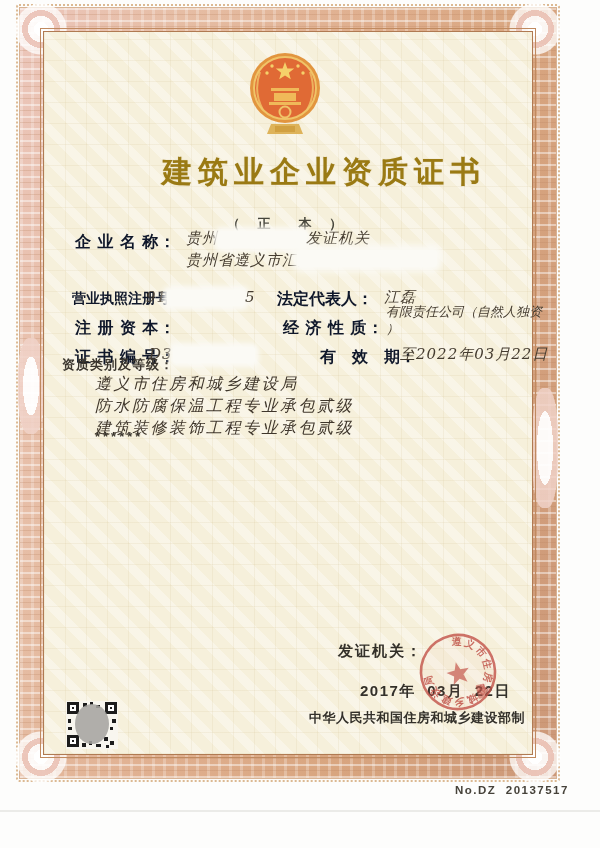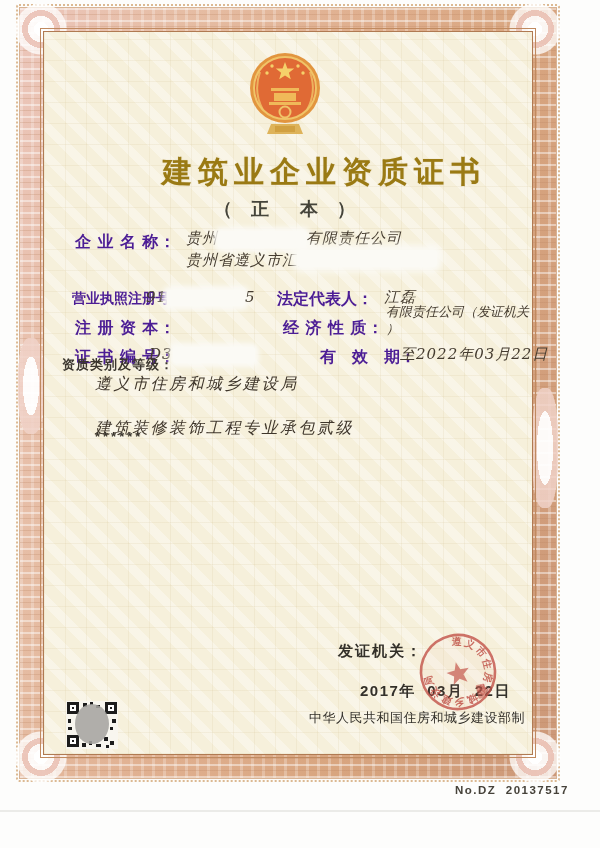--- a/index.html
+++ b/index.html
@@ -28,35 +28,35 @@
   .corner.bl{left:-6px;bottom:-6px;} .corner.br{right:-6px;bottom:-6px;}
   .side-orn{position:absolute;width:26px;height:96px;border-radius:40%;
     background:radial-gradient(ellipse at 50% 50%, rgba(255,255,255,0.95) 0 8px, rgba(240,210,200,0.85) 8px 14px, rgba(255,255,255,0.7) 14px 20px, transparent 22px);
     filter:blur(0.7px);}
   .side-orn.left{left:-2px;top:330px;} .side-orn.right{right:-2px;top:380px;height:120px;}
 
   
   .abs{position:absolute;white-space:pre;}
   .title{left:0;top:152px;width:576px;text-align:center;font-size:30px;font-weight:bold;
     letter-spacing:6px;color:#9a7a14;text-shadow:0 0 1px rgba(154,122,20,0.4);padding-left:36px;}
-  .subtitle{left:0;top:197px;width:576px;text-align:center;font-size:18px;font-weight:bold;
+  .subtitle{left:0;top:215px;width:576px;text-align:center;font-size:13px;font-weight:bold;
     letter-spacing:7px;color:#45443a;}
-  .lbl{font-weight:bold;color:#4c1d95;font-size:16px;letter-spacing:1px;}
+  .lbl{font-weight:bold;color:#0f172a;font-size:16px;letter-spacing:1px;}
   .lbl.small{font-size:14px;letter-spacing:0;}
   .val{font-family:"DejaVu Serif","Liberation Serif",serif;font-style:italic;color:#453c30;font-size:15px;letter-spacing:1px;}
   .val.small{font-size:13px;letter-spacing:0;}
   .redact{display:inline-block;background:#fbfaf5;box-shadow:0 0 5px 4px #fbfaf5;border-radius:3px;vertical-align:middle;}
   .redact-abs{position:absolute;background:#fbfaf5;box-shadow:0 0 6px 5px #fbfaf5;border-radius:4px;}
   .qual-head{left:62px;top:356px;font-size:13px;font-weight:bold;color:#3b362e;letter-spacing:1px;}
   .qual-item{font-family:"DejaVu Serif","Liberation Serif",serif;font-style:italic;color:#40372c;
     font-size:16px;letter-spacing:2.5px;line-height:22px;}
   .stars{left:95px;top:429px;font-size:13px;font-weight:bold;color:#3b362e;letter-spacing:3px;}
   .issuer{left:338px;top:642px;font-size:15px;font-weight:bold;color:#33302a;letter-spacing:2px;}
   .date-line{left:360px;top:682px;font-size:15px;font-weight:bold;color:#33302a;letter-spacing:1.5px;}
-  .maker{left:309px;top:709px;font-size:13px;font-weight:normal;color:#33302a;letter-spacing:0.5px;}
+  .maker{left:309px;top:709px;font-size:13px;font-weight:bold;color:#33302a;letter-spacing:0.5px;}
   .footer-query{left:18px;top:785px;font-size:10.5px;color:#57534a;letter-spacing:0.3px;}
   .footer-serial{left:455px;top:784px;font-size:11.5px;color:#46423a;letter-spacing:1.5px;font-weight:bold;}
   .scanline{position:absolute;left:0;top:810px;width:600px;height:2px;background:#ebebe8;}
 
   .emblem{position:absolute;left:247px;top:50px;}
   .seal{position:absolute;left:418px;top:632px;transform:rotate(-13deg);opacity:0.82;}
   .qr{position:absolute;left:66px;top:701px;}
 </style>
 </head>
 <body>
@@ -89,41 +89,42 @@
     <rect x="24" y="38" width="28" height="3" fill="#f0b959"></rect>
     <rect x="27" y="43" width="22" height="8" fill="#f0b959"></rect>
     <rect x="22" y="52" width="32" height="3" fill="#f0b959"></rect>
     <circle cx="38" cy="62" r="5.5" fill="none" stroke="#f0c468" stroke-width="2"></circle>
   </svg>
 
   <div class="abs title">建筑业企业资质证书</div>
   <div class="abs subtitle">（ 正  本 ）</div>
 
   <div class="abs lbl" style="left:75px;top:232px;">企 业 名 称：</div>
-  <div class="abs val" style="left:186px;top:229px;"><span>贵州</span><span class="redact" style="width:88px;height:17px;"></span><span>有限责任公司</span></div>
+  <div class="abs val" style="left:186px;top:229px;"><span>贵州</span><span class="redact" style="width:88px;height:17px;"></span><span>发证机关</span></div>
 
   <div class="abs val" style="left:186px;top:251px;">贵州省遵义市汇川</div>
   <div class="redact-abs" style="left:297px;top:250px;width:140px;height:17px;"></div>
 
   <div class="abs lbl small" style="left:72px;top:290px;">营业执照注册号：</div>
   <div class="abs val" style="left:146px;top:288px;"><span>91</span><span class="redact" style="width:78px;height:16px;"></span><span>5</span></div>
   <div class="abs lbl" style="left:277px;top:289px;letter-spacing:0;">法定代表人：</div>
   <div class="abs val" style="left:384px;top:288px;">江磊</div>
 
   <div class="abs lbl" style="left:75px;top:318px;text-align:center;">注 册 资 本：</div>
   <div class="abs lbl" style="left:283px;top:318px;">经 济 性 质：</div>
-  <div class="abs val small" style="left:386px;top:303px;line-height:17px;font-style:italic;"><span>有限责任公司（发证机关</span><br><span>）</span></div>
+  <div class="abs val small" style="left:386px;top:303px;line-height:17px;font-style:italic;"><span>有限责任公司（自然人独资</span><br><span>）</span></div>
 
   <div class="abs lbl" style="left:75px;top:347px;">证 书 编 号：</div>
   <div class="abs val" style="left:149px;top:345px;"><span>D3</span><span class="redact" style="width:82px;height:16px;"></span></div>
   <div class="abs lbl" style="left:320px;top:347px;letter-spacing:0;">有　效　期：</div>
   <div class="abs val" style="left:400px;top:345px;">至2022年03月22日</div>
 
   <div class="abs qual-head">资质类别及等级：</div>
   <div class="abs qual-item" style="left:95px;top:373px;">遵义市住房和城乡建设局</div>
+  <div class="abs qual-item" style="left:95px;top:395px;">防水防腐保温工程专业承包贰级</div>
   <div class="abs qual-item" style="left:95px;top:417px;">建筑装修装饰工程专业承包贰级</div>
   <div class="abs stars">******</div>
 
   <div class="abs issuer">发证机关：</div>
   <div class="abs date-line">2017年  03月  22日</div>
   <div class="abs maker">中华人民共和国住房和城乡建设部制</div>
 
   <svg class="seal" width="80" height="80" viewBox="0 0 80 80">
     <defs>
       <path id="sealTextPath" d="M 40 13 a 27 27 0 1 1 -0.01 0" fill="none"></path>

